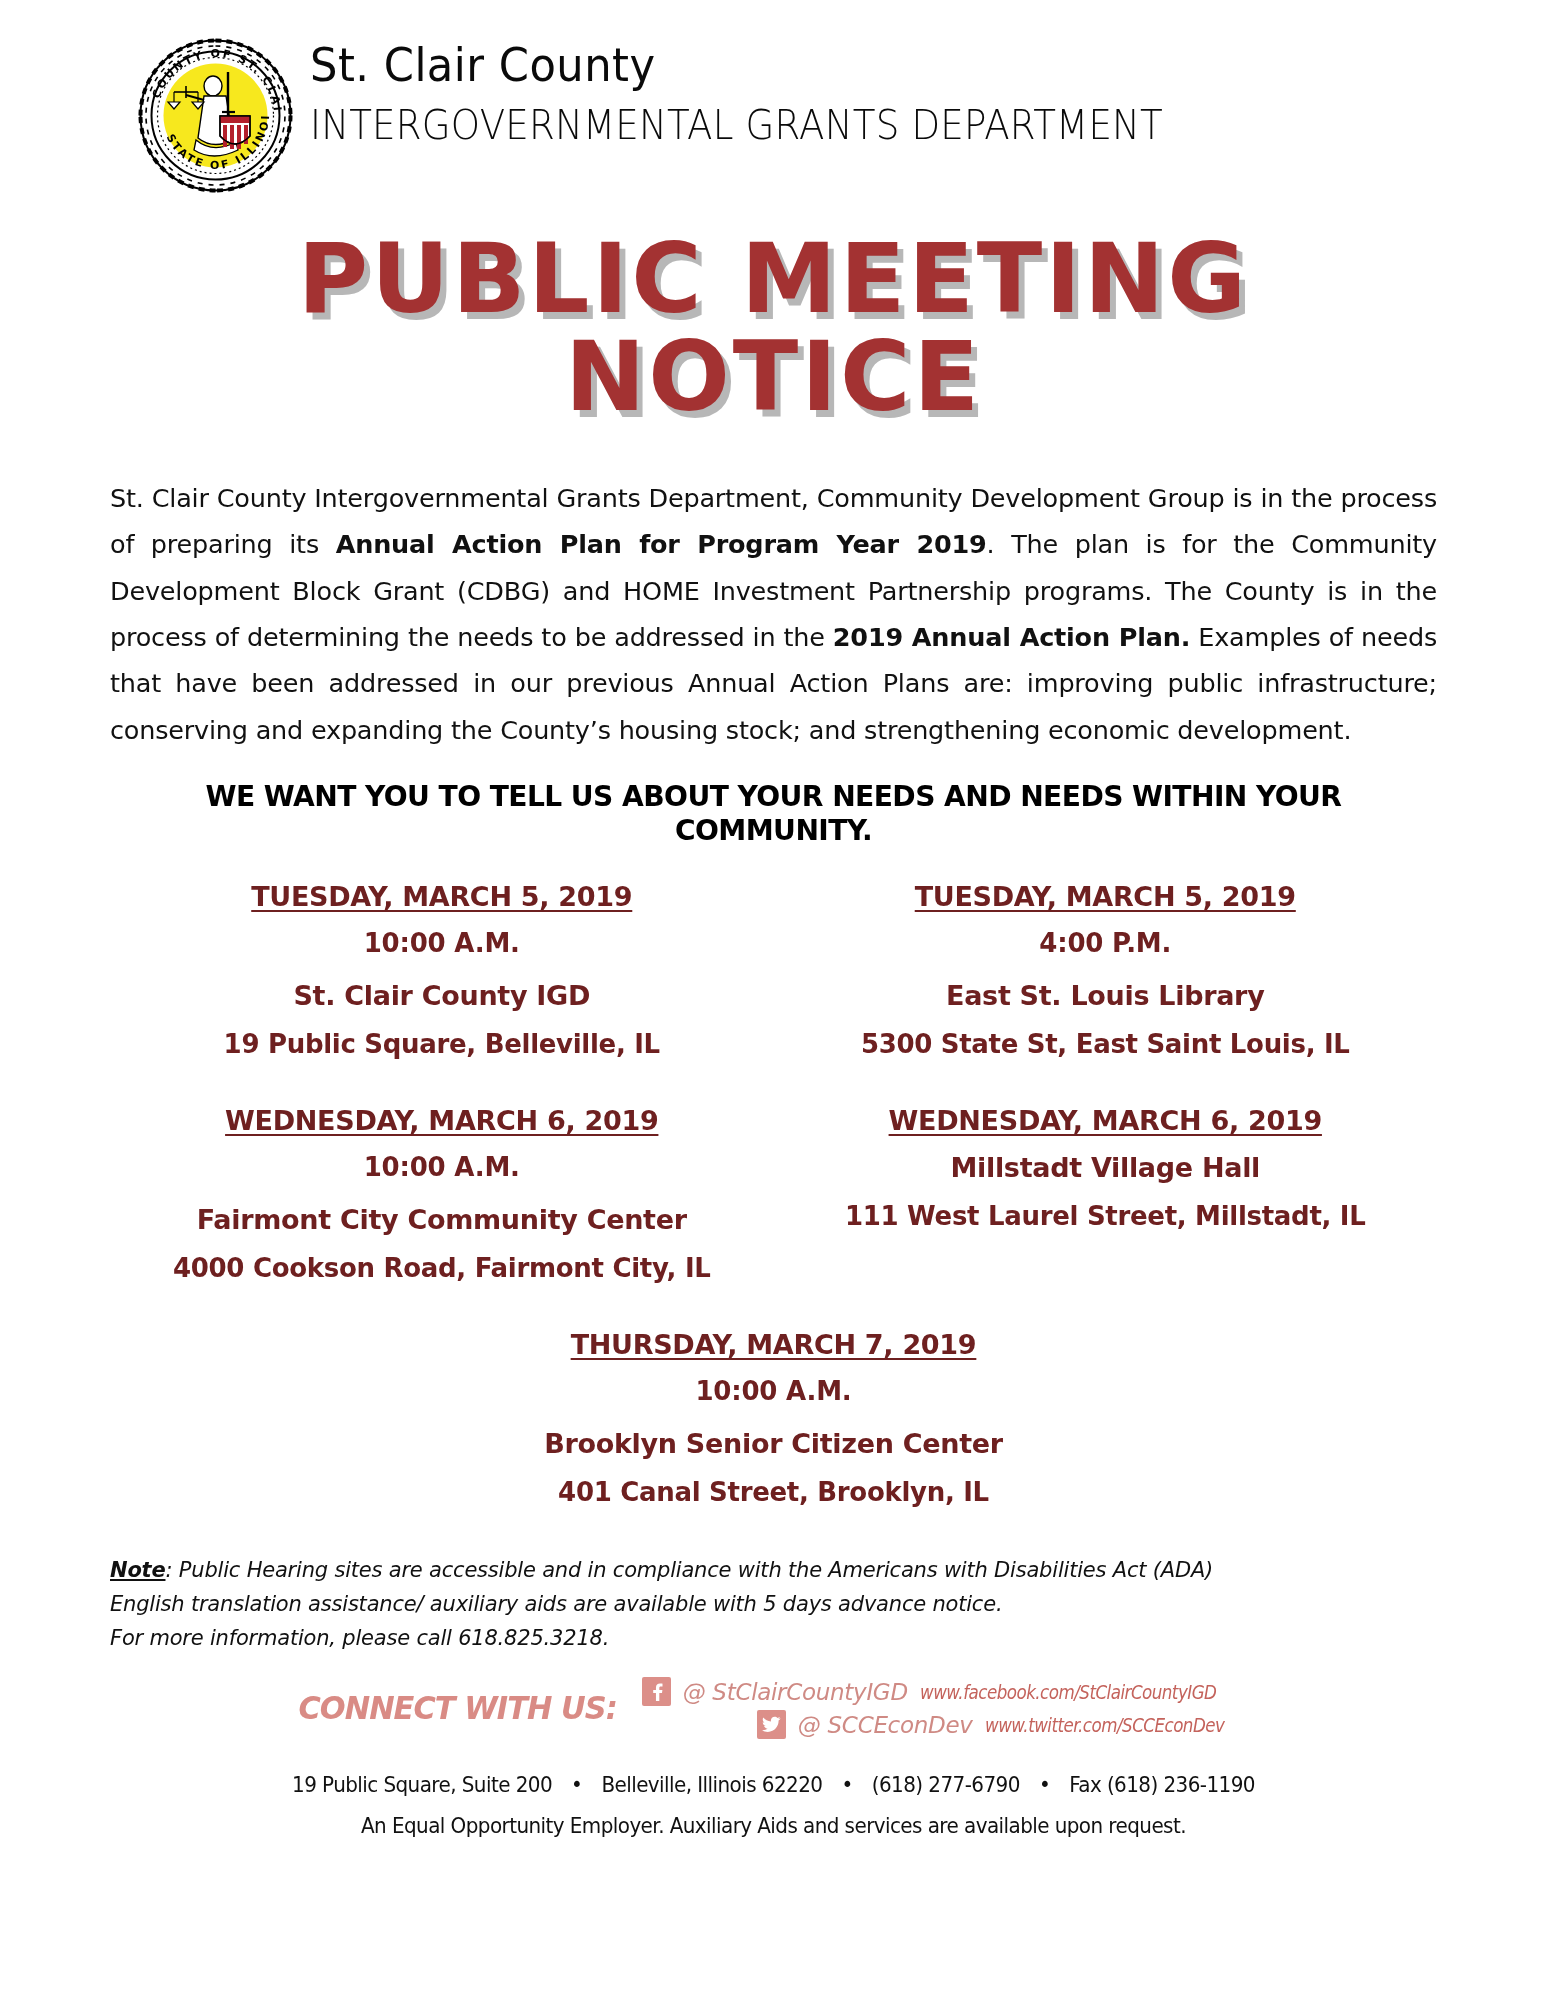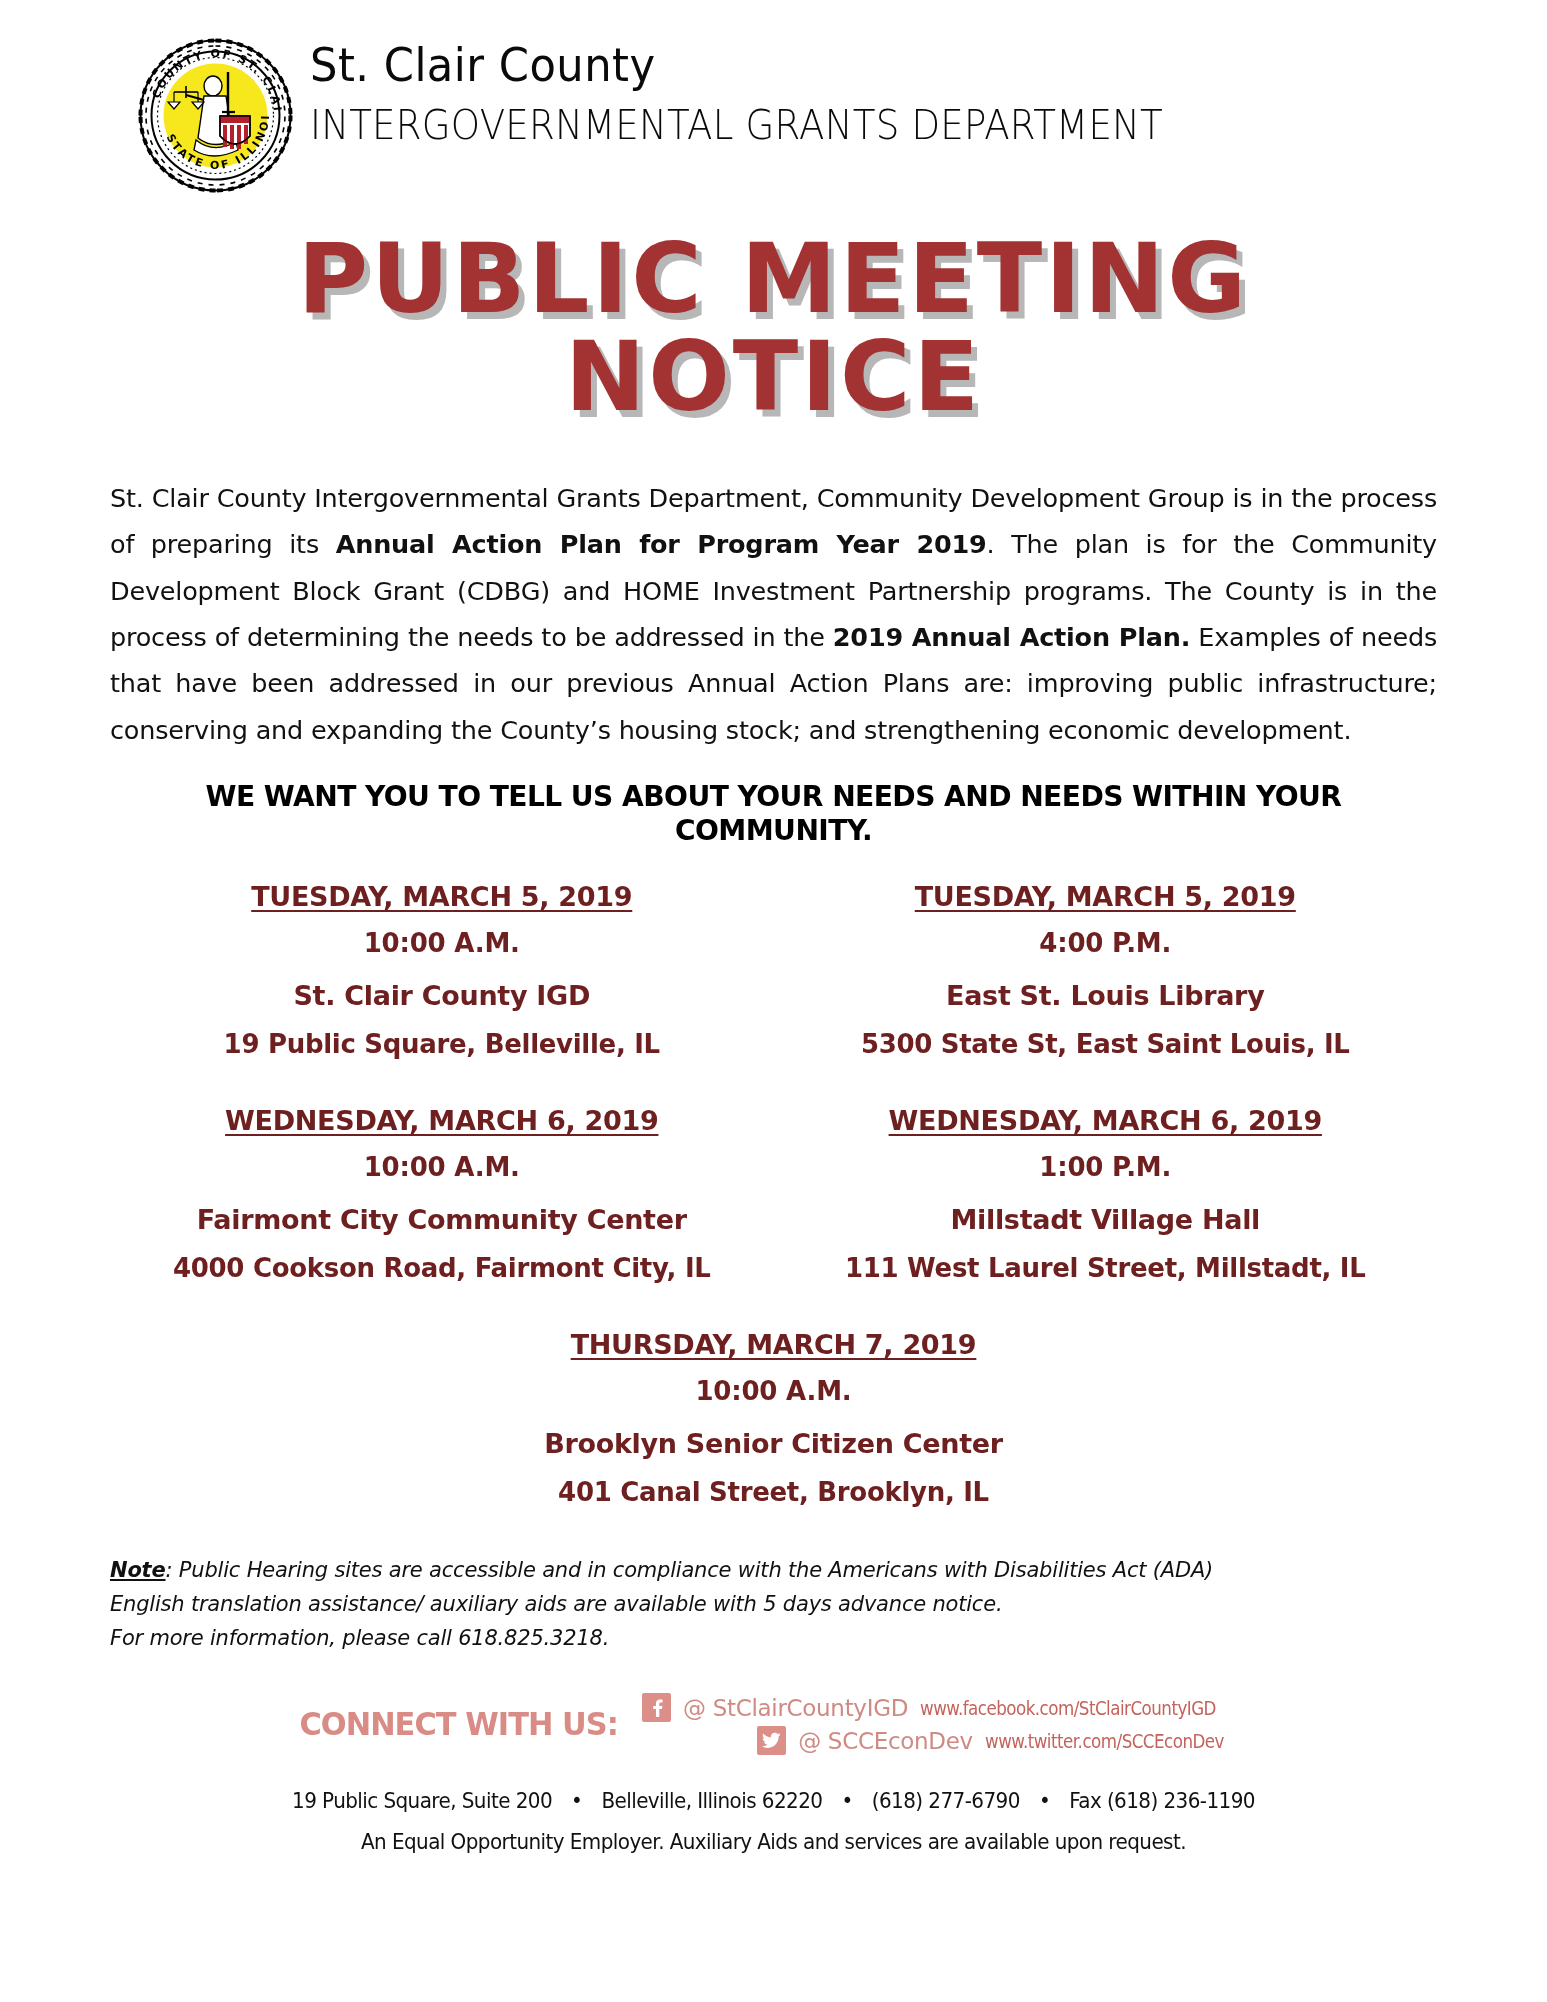--- a/index.html
+++ b/index.html
@@ -162,25 +162,26 @@
     letter-spacing: -0.2px;
   }
   .note-lead {
     font-weight: bold;
     text-decoration: underline;
     font-style: italic;
   }
 
   
   .connect {
-    margin-top: 38px;
+    margin-top: 22px;
     display: flex;
     align-items: center;
     justify-content: center;
     gap: 16px;
+    font-style: italic;
   }
   .connect-label {
     font-family: "DejaVu Sans", sans-serif;
     font-weight: bold;
     font-size: 32px;
     color: #d98b85;
     letter-spacing: -1px;
     transform: scaleX(0.95);
     white-space: nowrap;
   }
@@ -332,21 +333,20 @@
 
     <div class="meet-row">
       <div class="meet-col">
         <div class="meet-date">WEDNESDAY, MARCH 6, 2019</div>
         <div class="meet-time">10:00 A.M.</div>
         <div class="meet-place">Fairmont City Community Center</div>
         <div class="meet-addr">4000 Cookson Road, Fairmont City, IL</div>
       </div>
       <div class="meet-col">
         <div class="meet-date">WEDNESDAY, MARCH 6, 2019</div>
-        <div class="meet-time">1:00 P.M.</div>
         <div class="meet-place">Millstadt Village Hall</div>
         <div class="meet-addr">111 West Laurel Street, Millstadt, IL</div>
       </div>
     </div>
 
     <div class="meet-row single">
       <div class="meet-col">
         <div class="meet-date">THURSDAY, MARCH 7, 2019</div>
         <div class="meet-time">10:00 A.M.</div>
         <div class="meet-place">Brooklyn Senior Citizen Center</div>

